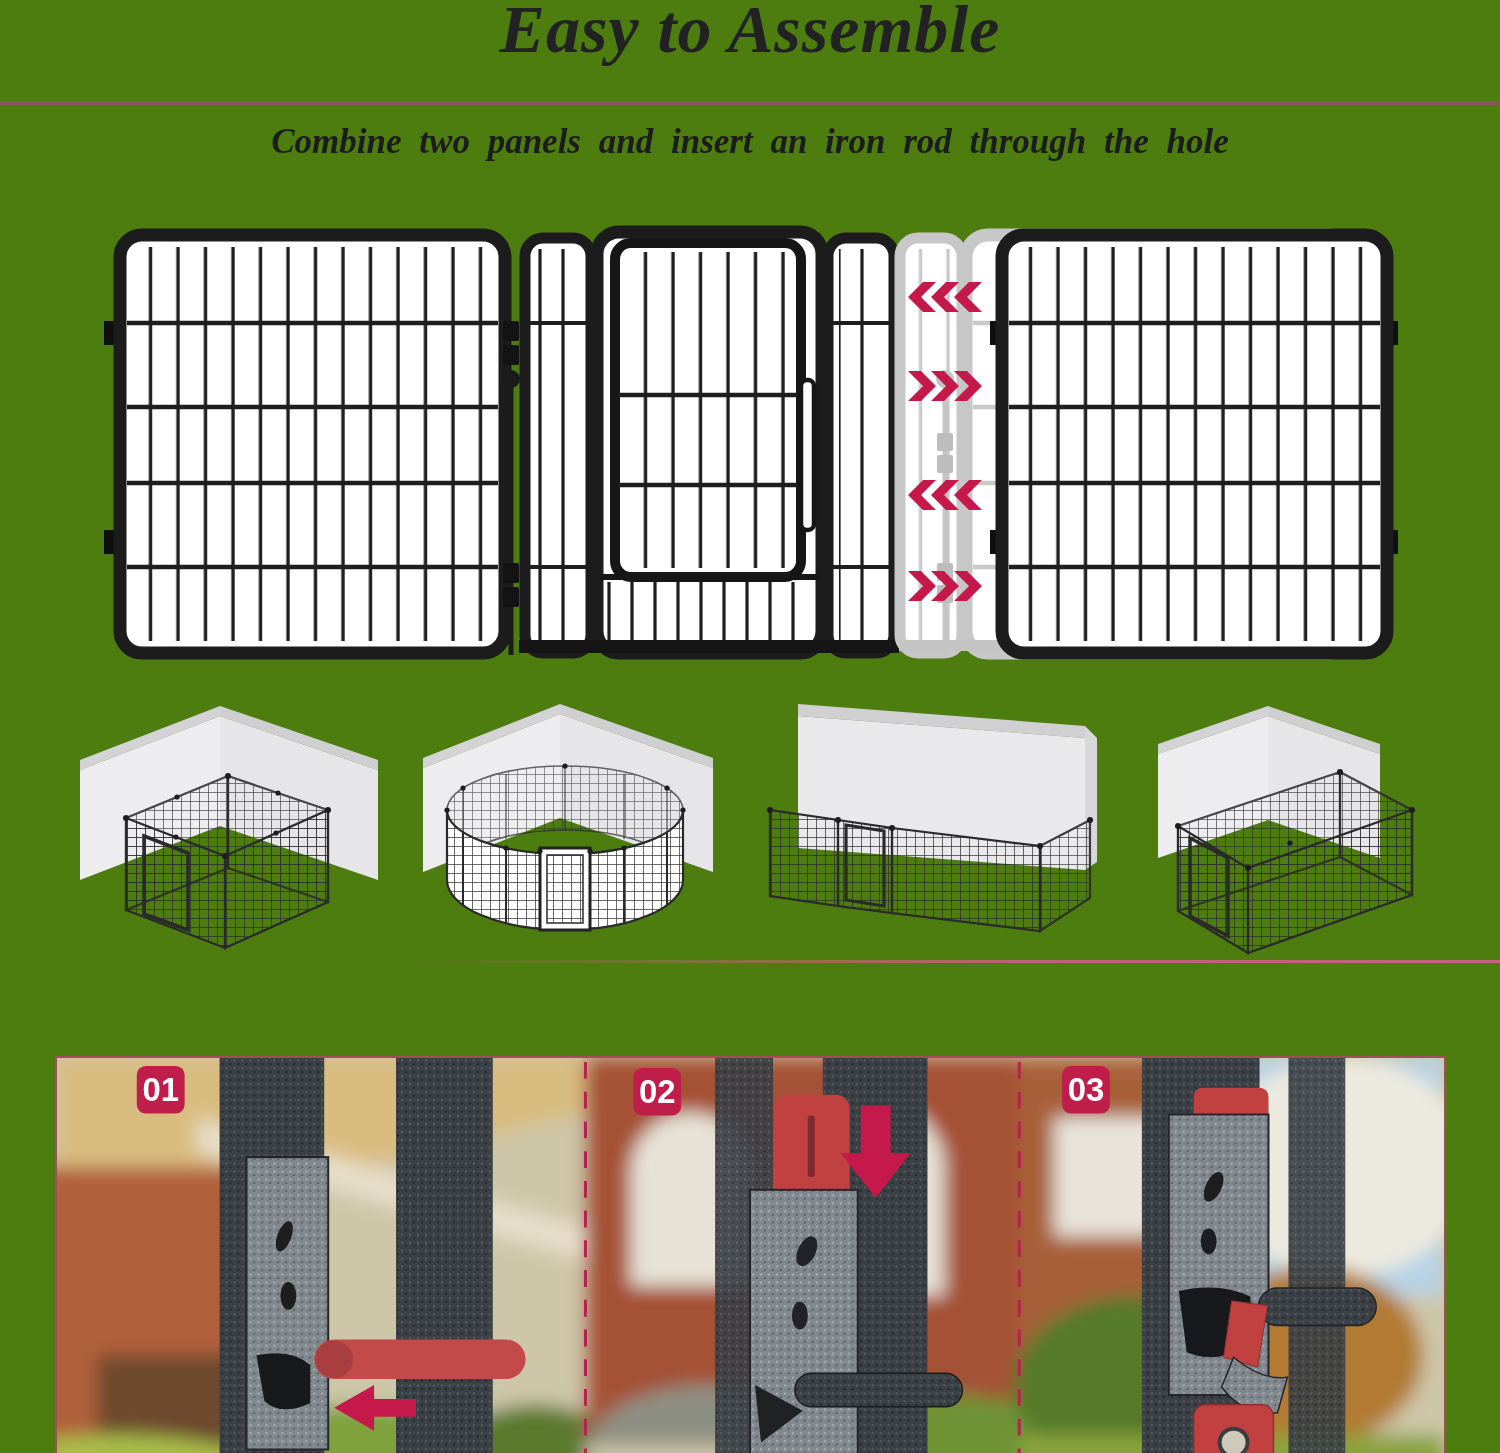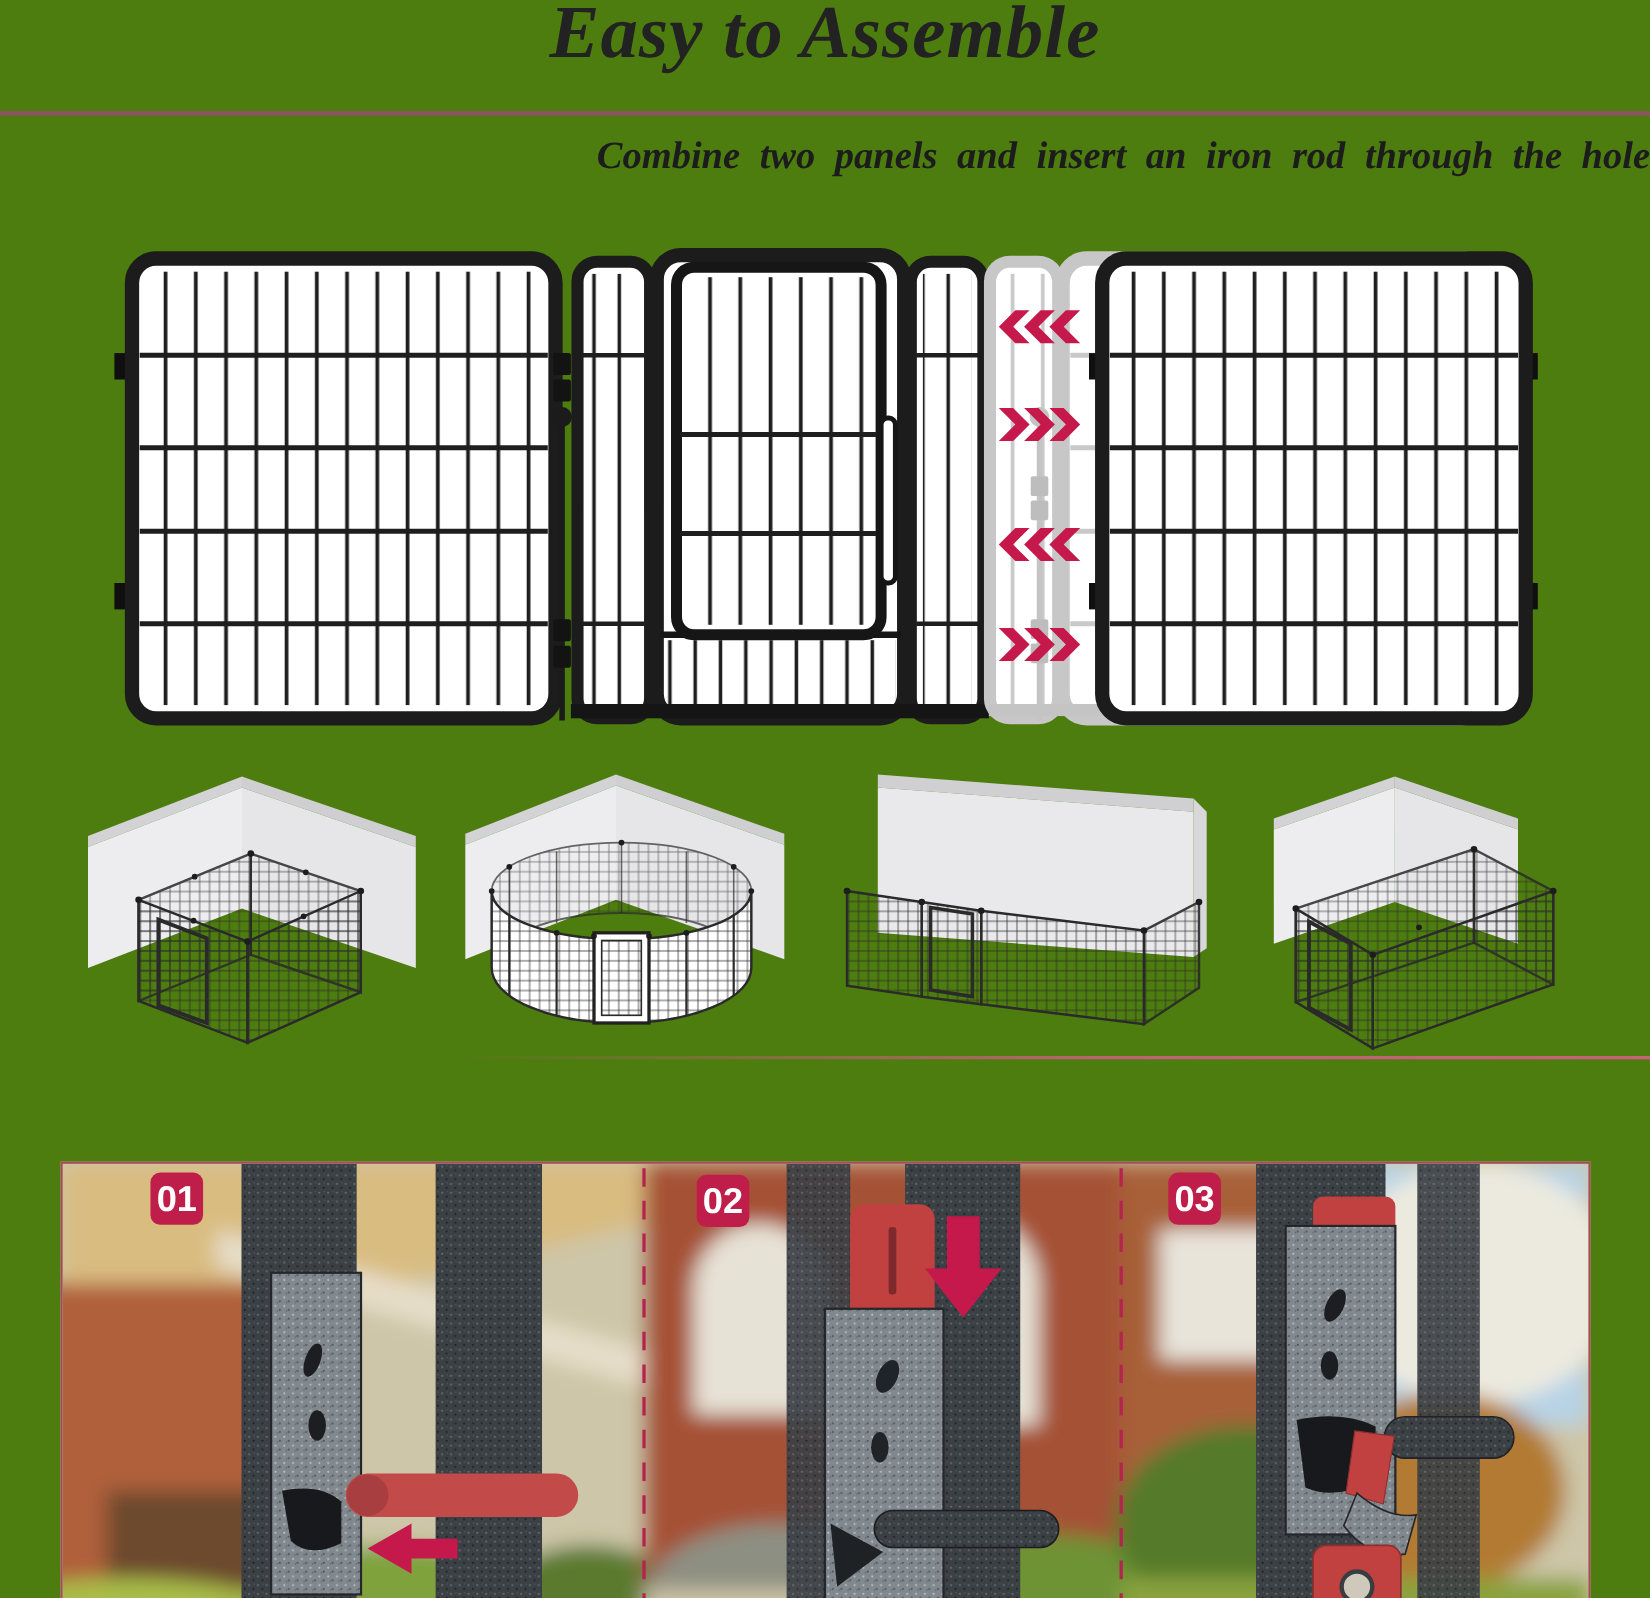--- a/index.html
+++ b/index.html
@@ -1,21 +1,21 @@
 <!DOCTYPE html>
 <html><head>
 <meta charset="utf-8">
 <style>
   html,body{margin:0;padding:0;background:#fff;}
   .page{position:relative;width:1500px;height:1453px;background:#4d7c0f;overflow:hidden;
         font-family:"Liberation Serif",serif;}
   .hdr-title{position:absolute;top:-10px;left:0;width:100%;margin:0;text-align:center;
         font-size:68px;font-style:italic;font-weight:700;color:#222;letter-spacing:1px;}
   .divider{position:absolute;top:101px;left:0;width:100%;height:4px;background:#8d5365;}
-  .subtitle{position:absolute;top:122px;left:0;width:100%;margin:0;text-align:right;
+  .subtitle{position:absolute;top:122px;left:0;width:100%;margin:0;text-align:center;
         font-size:35px;font-style:italic;font-weight:700;color:#1c1c1c;word-spacing:9px;}
   .assembly{position:absolute;top:185px;left:0;}
   .configs{position:absolute;top:698px;left:0;width:1500px;height:260px;display:flex;
         justify-content:space-between;padding:0 60px;box-sizing:border-box;}
   .pink-line{position:absolute;top:960px;left:410px;width:1090px;height:3px;
         background:linear-gradient(to right, rgba(216,140,166,0), rgba(205,96,130,.85) 55%, rgba(205,96,130,.95));}
   .photo{position:absolute;top:1056px;left:55px;width:1391px;height:446px;
         border:2px solid #a34d59;box-sizing:border-box;overflow:hidden;background:#cdc6a8;}
   .photo svg{display:block;}
   .badge-text{font-family:"Liberation Sans",sans-serif;font-weight:700;font-size:33px;fill:#fff;}

